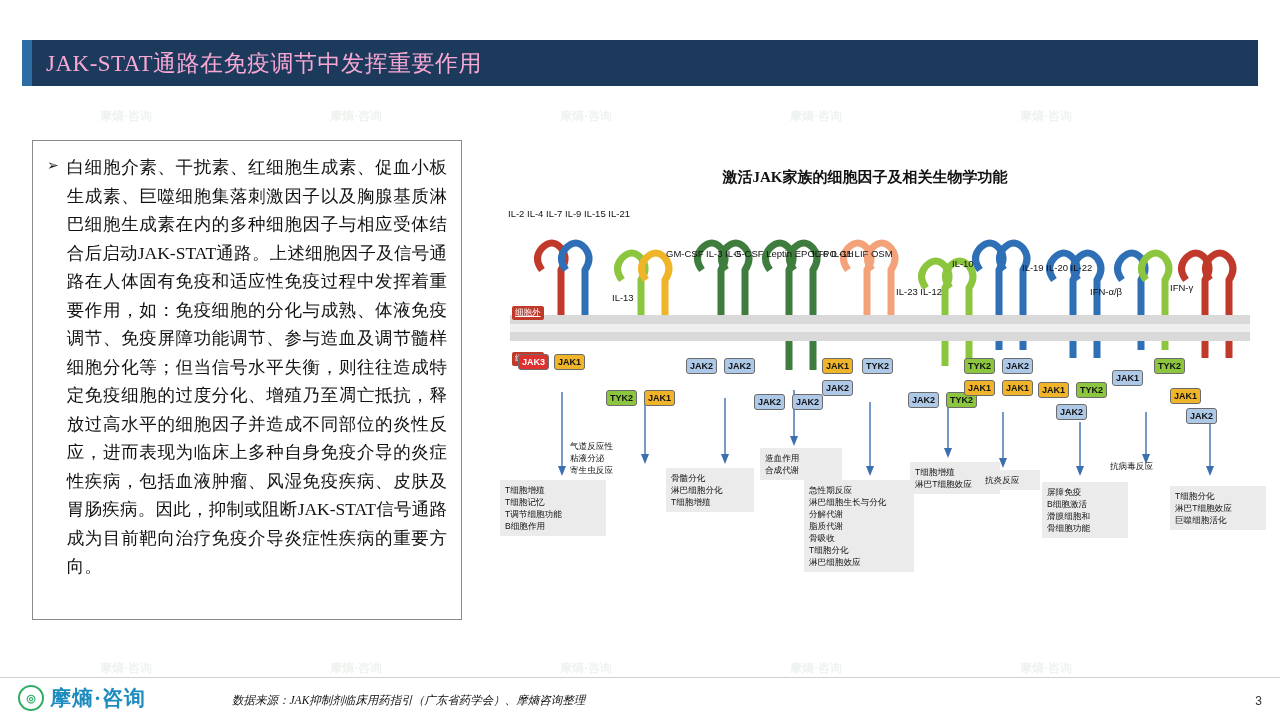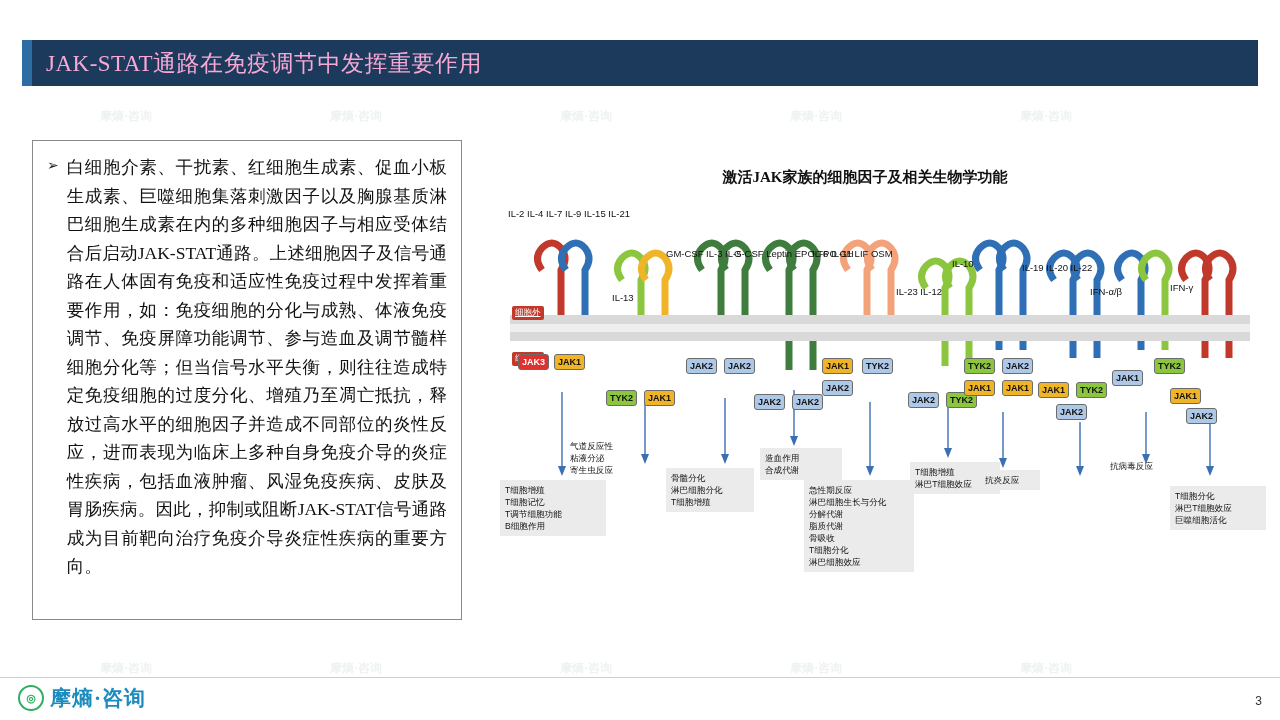--- a/index.html
+++ b/index.html
@@ -300,25 +300,30 @@
     <div class="fn" style="left:334px;top:340px;width:100px;">急性期反应
 淋巴细胞生长与分化
 分解代谢
 脂质代谢
 骨吸收
 T细胞分化
 淋巴细胞效应</div>
     <div class="fn" style="left:440px;top:322px;width:80px;">T细胞增殖
 淋巴T细胞效应</div>
     <div class="fn" style="left:510px;top:330px;width:50px;">抗炎反应</div>
+    <div class="fn" style="left:572px;top:342px;width:76px;">屏障免疫
+B细胞激活
+滑膜细胞和
+骨细胞功能</div>
     <div class="fn plain" style="left:640px;top:320px;width:76px;">抗病毒反应</div>
     <div class="fn" style="left:700px;top:346px;width:86px;">T细胞分化
 淋巴T细胞效应
 巨噬细胞活化</div>
   </div>
 
   <div class="footer-line"></div>
   <div class="logo">
     <div class="logo-mark">◎</div>
     <div class="logo-text">摩熵·咨询</div>
   </div>
+  <div class="source">数据来源：JAK抑制剂临床用药指引（广东省药学会）、摩熵咨询整理</div>
   <div class="page-num">3</div>
 </div>
 
 </body></html>

